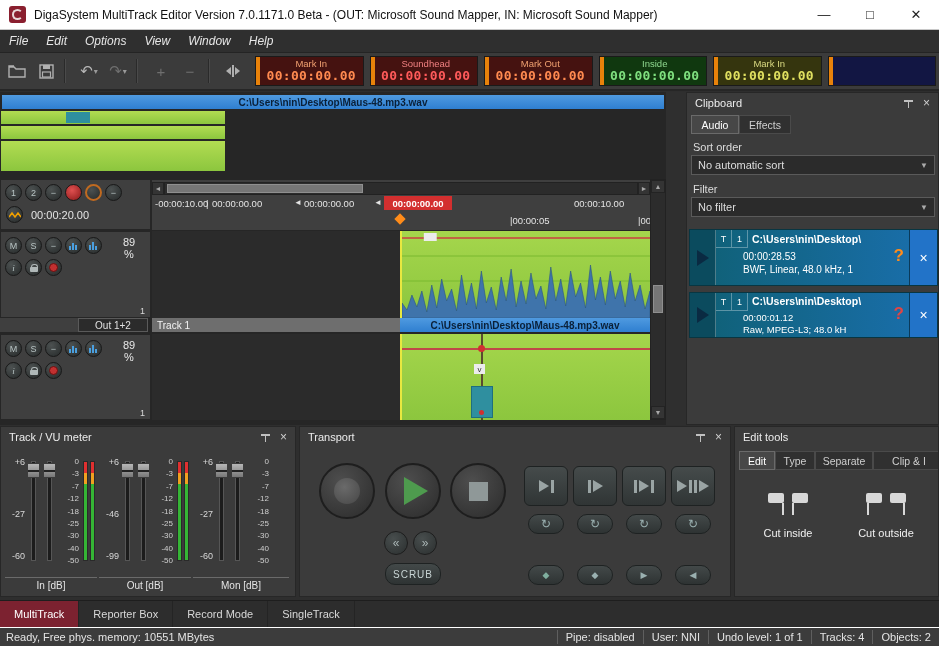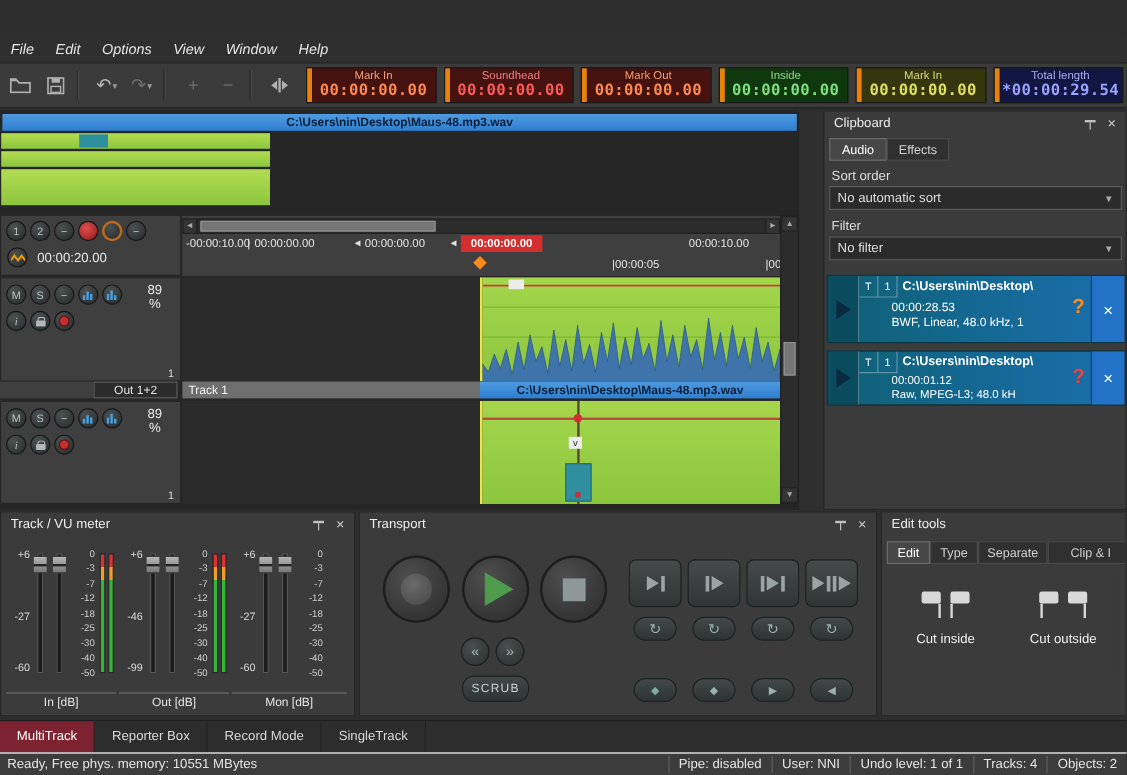--- a/index.html
+++ b/index.html
@@ -122,20 +122,29 @@
   .rlabel {position:absolute;font-size:9.5px;color:#e4e4e4;white-space:nowrap;}
   .red-box {position:absolute;background:#d32f2f;color:#fff;font-weight:bold;font-size:9.5px;display:flex;align-items:center;justify-content:center;}
   .diamond {position:absolute;width:8px;height:8px;background:#ff8c1a;transform:rotate(45deg);}
   .gain {position:absolute;display:flex;flex-direction:column;align-items:center;font-size:11px;color:#e8e8e8;line-height:1.1;}
 </style>
 </head>
 <body>
 
 <div id="root">
 
+  <div class="titlebar">
+    <div class="app-icon"></div>
+    <div class="title-text">DigaSystem MultiTrack Editor Version 7.0.1171.0 Beta - (OUT: Microsoft Sound Mapper, IN: Microsoft Sound Mapper)</div>
+    <div class="win-controls">
+      <div class="win-btn">—</div>
+      <div class="win-btn">□</div>
+      <div class="win-btn">✕</div>
+    </div>
+  </div>
 
   <div class="menubar">
       <span>File</span>
       <span>Edit</span>
       <span>Options</span>
       <span>View</span>
       <span>Window</span>
       <span>Help</span>
     </div>
 
@@ -207,24 +216,20 @@
       </div>
       <div class="timer t-olive">
         <div class="timer-stripe"></div>
         <div class="timer-body">
             <div class="timer-label">Mark In</div>
             <div class="timer-value">00:00:00.00</div>
           </div>
       </div>
       <div class="timer t-navy">
         <div class="timer-stripe"></div>
-        <div class="timer-body">
-            <div class="timer-label">Total length</div>
-            <div class="timer-value">*00:00:29.54</div>
-          </div>
       </div>
     </div>
   </div>
 
   <div class="abs" style="left:0;top:92px;width:666px;height:333px;background:#262626;"></div>
 
   <div class="abs" style="left:2px;top:95px;width:662px;height:14px;background:linear-gradient(#4f9ae0,#2f7fd0);display:flex;align-items:center;justify-content:center;font-size:10px;font-weight:bold;color:#0a2038;">C:\Users\nin\Desktop\Maus-48.mp3.wav</div>
   <div class="abs" style="left:1px;top:111px;width:224px;height:13px;background:linear-gradient(#b2dc52,#8cc63e);">
     <span class="abs" style="left:65px;top:1px;width:24px;height:11px;background:#2e8f9f;"></span>
   </div>

